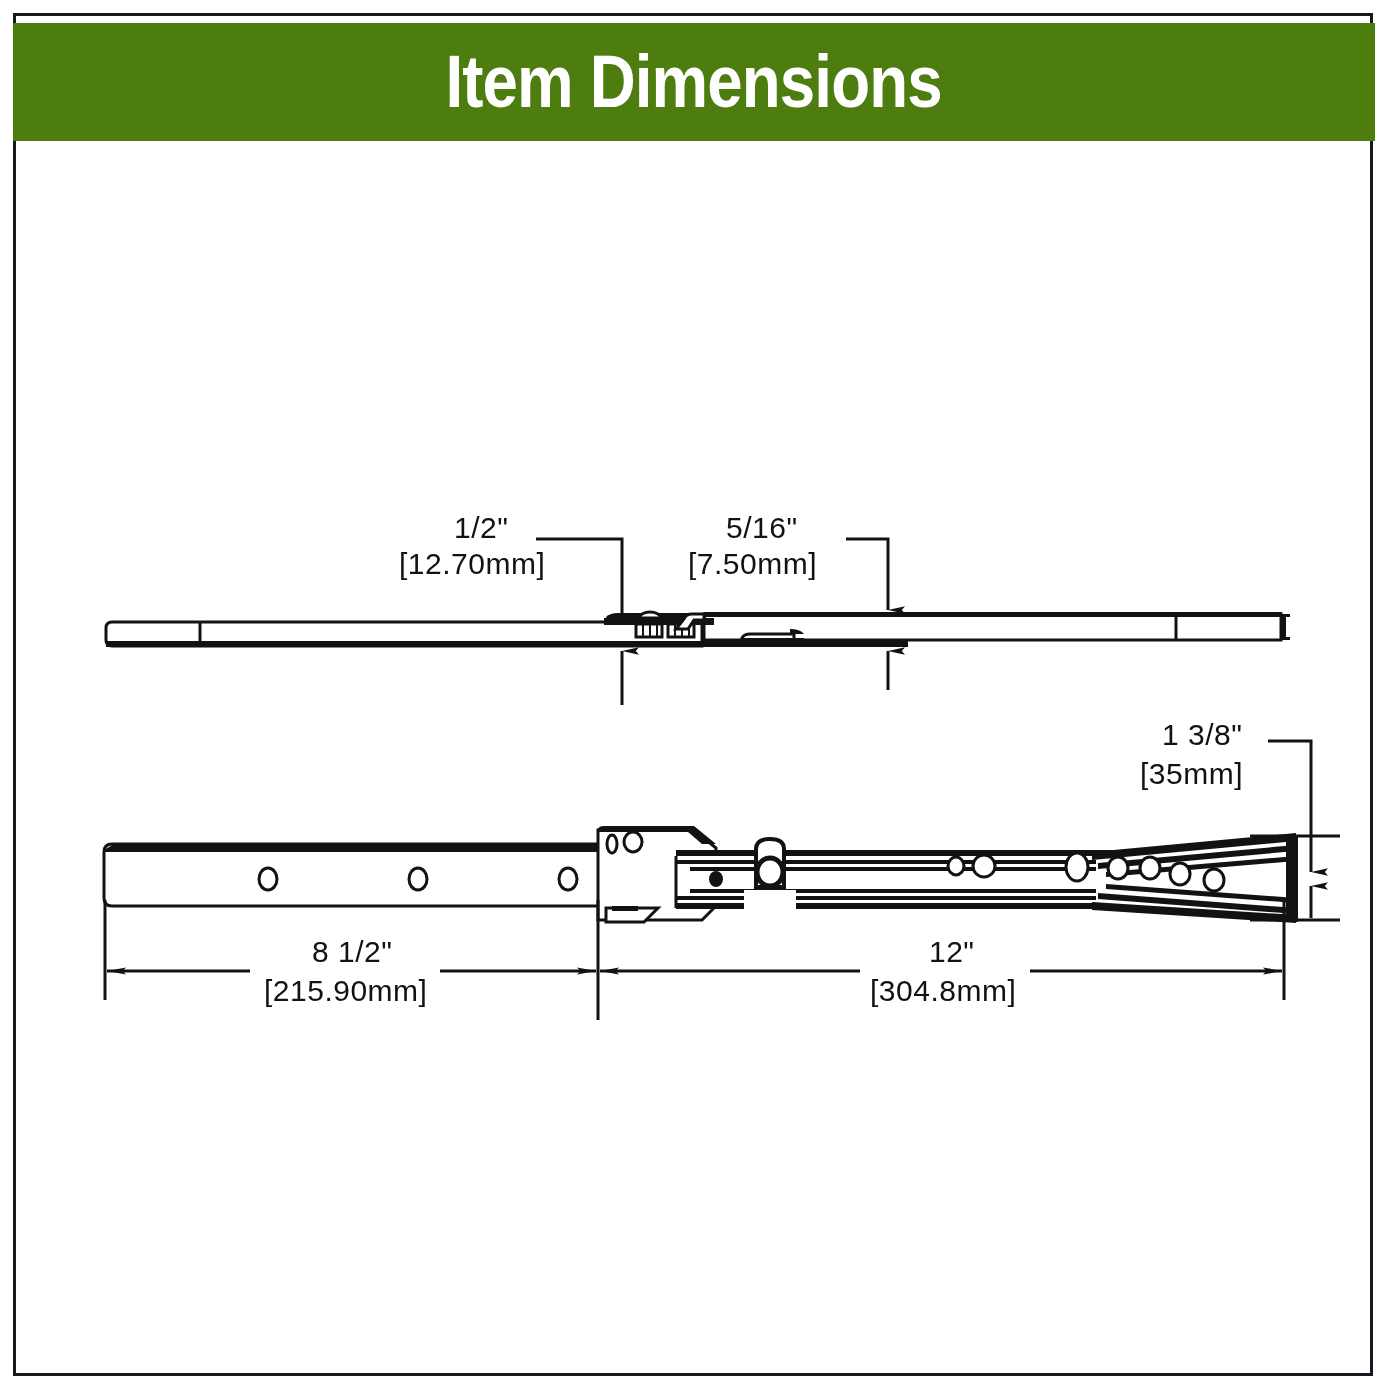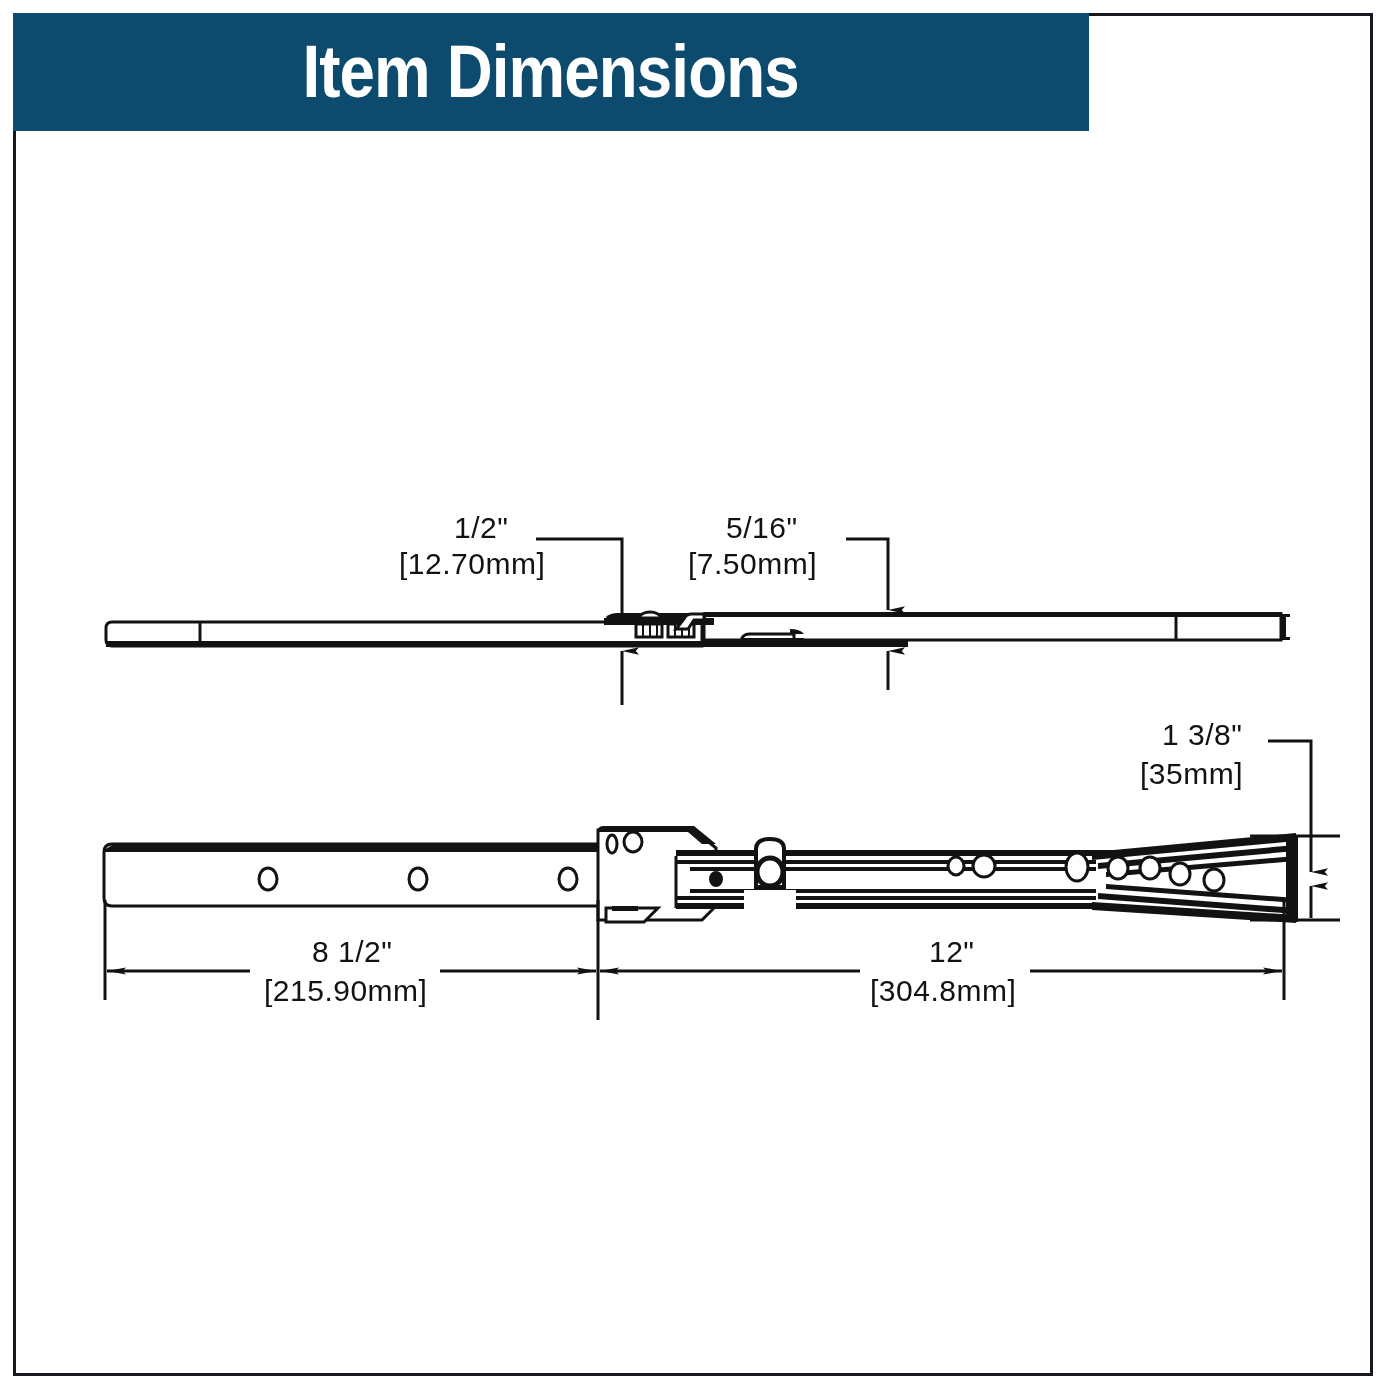--- a/index.html
+++ b/index.html
@@ -26,24 +26,24 @@
     top: 13px;
     width: 1360px;
     height: 1363px;
     border: 3px solid #17171f;
     box-sizing: border-box;
     background: #ffffff;
   }
   #header-bar {
     position: absolute;
     left: 13px;
-    top: 13px;
-    width: 1076px;
+    top: 23px;
+    width: 1362px;
     height: 118px;
-    background: #0c4a6e;
+    background: #4d7c0f;
     display: flex;
     align-items: center;
     justify-content: center;
     z-index: 5;
   }
   #header-title {
     color: #ffffff;
     font-family: "Liberation Sans", sans-serif;
     font-size: 74px;
     font-weight: bold;

